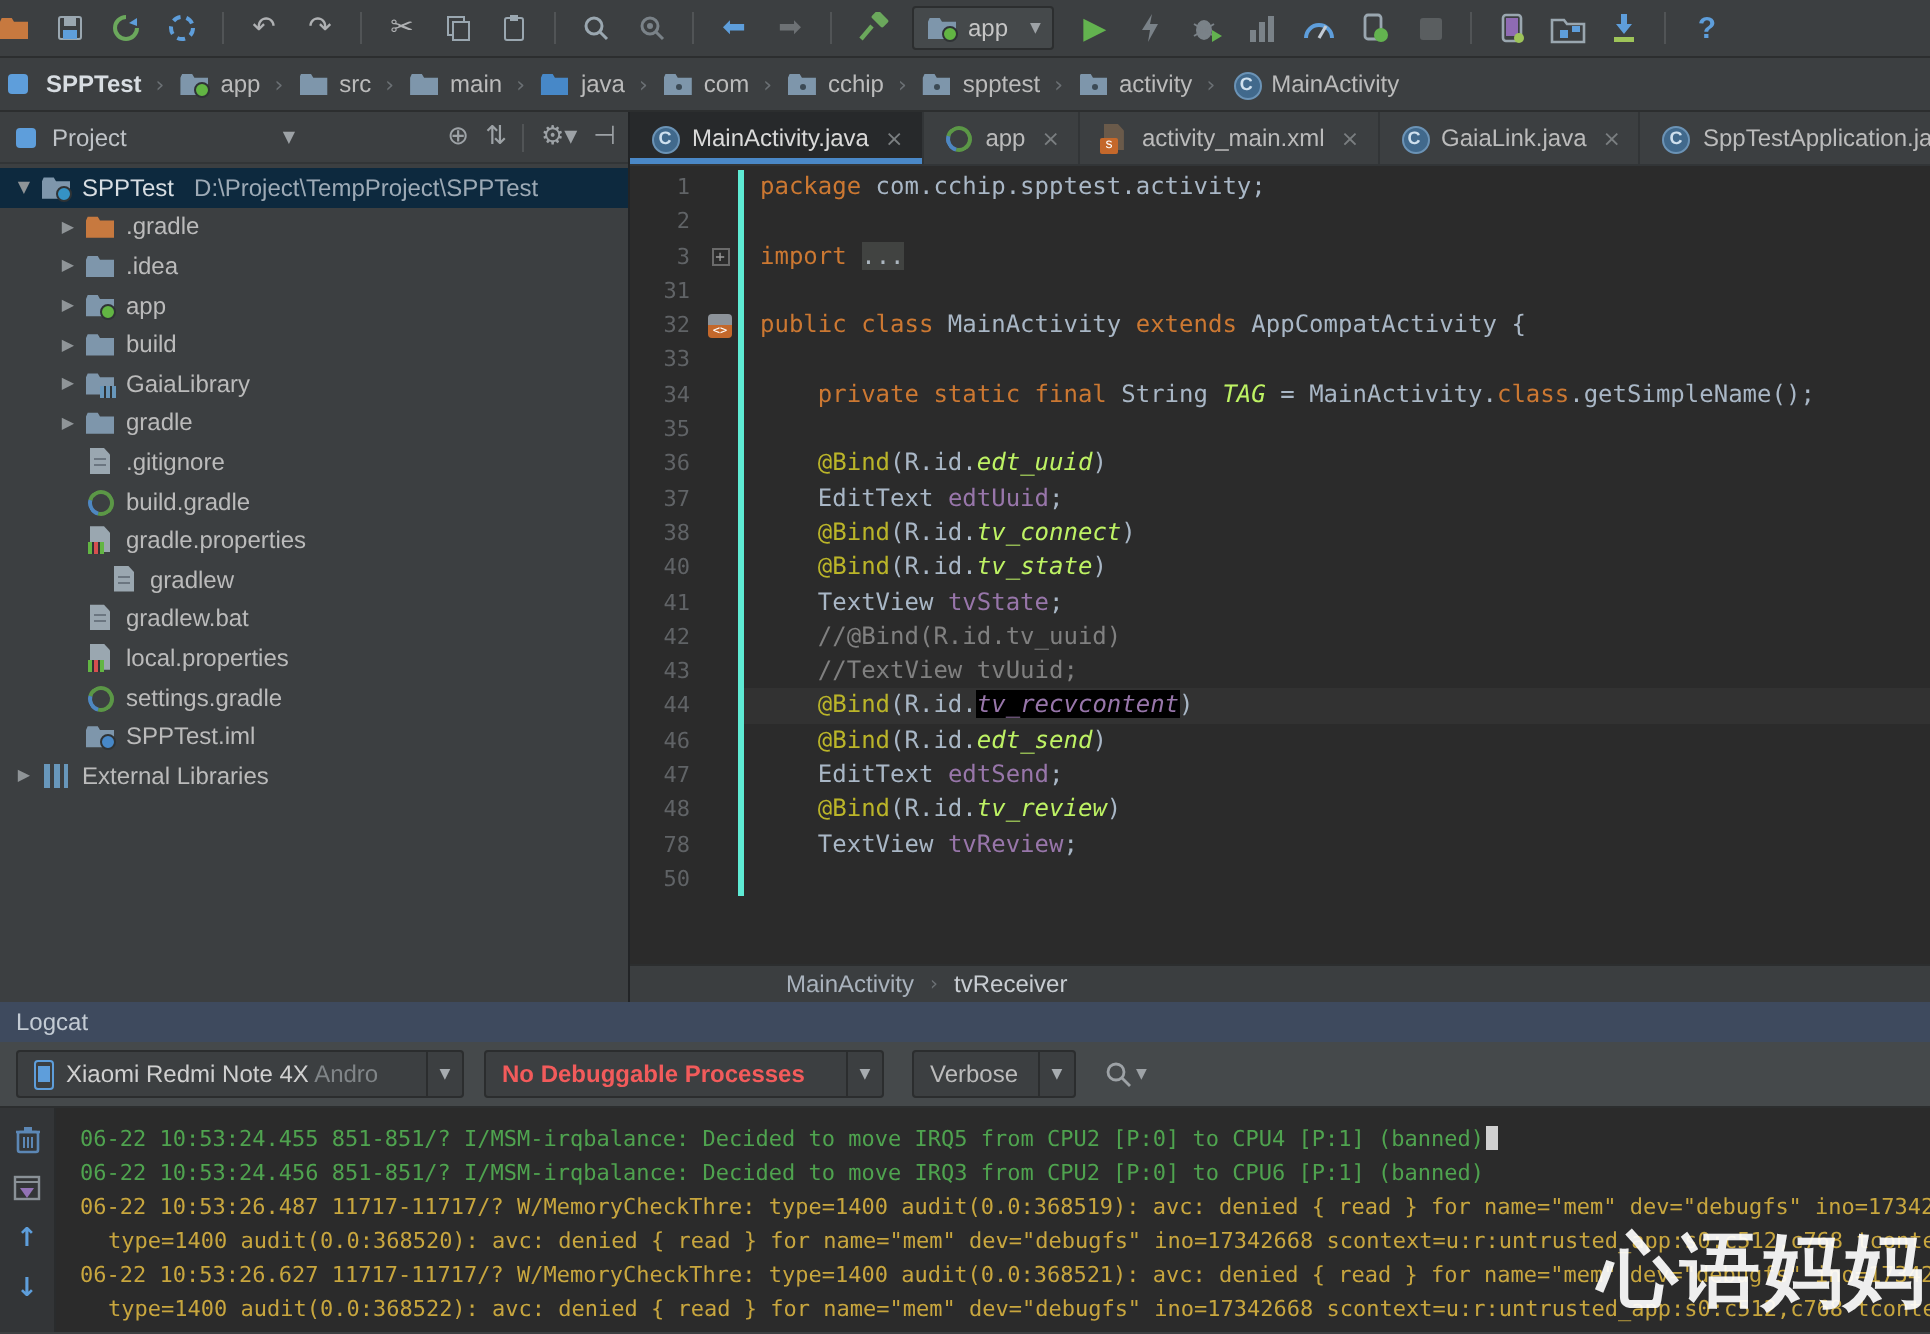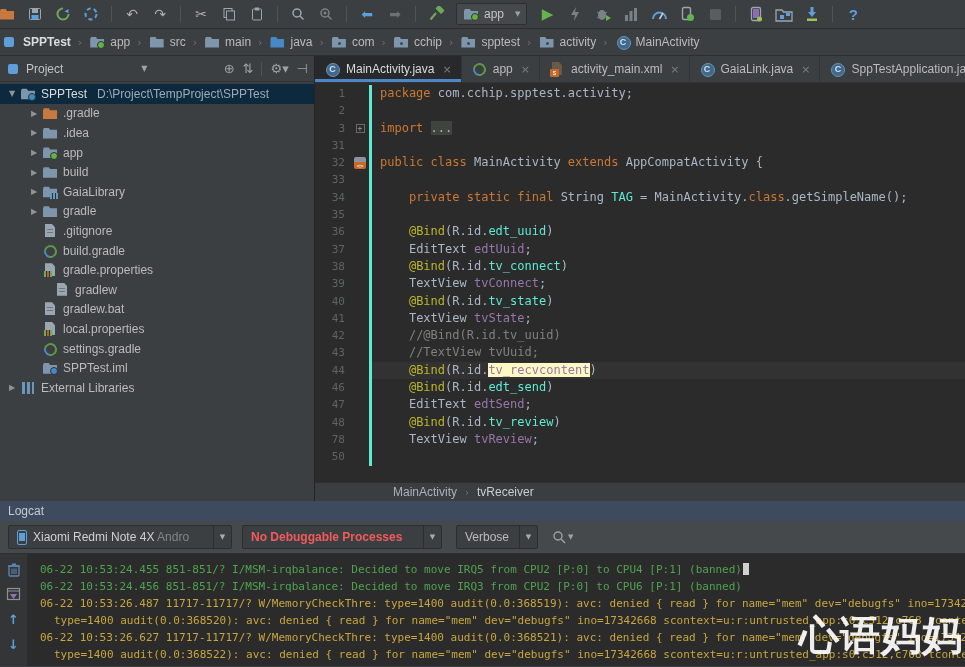--- a/index.html
+++ b/index.html
@@ -101,22 +101,22 @@
   .cl.cur .ct { background:#323232; }
   .fold-box { width:9px; height:9px; border:1px solid #6a6a6a; color:#9a9a9a; font-size:8px;
     line-height:7px; text-align:center; }
   .class-marker { width:12px; height:12px; border-radius:2px;
     background:linear-gradient(#8d939a 0 45%, #c4682b 45% 100%);
     color:#fff; font-size:6px; line-height:17px; text-align:center; overflow:hidden; }
   .c-kw { color:#cc7832; }
   .c-d  { color:#a9b7c6; }
   .c-an { color:#bbb529; }
   .c-f  { color:#9876aa; }
-  .c-sf { color:#5eead4; }
-  .c-sfh{ color:#9876aa; background:#fef9c3; }
+  .c-sf { color:#bef264; font-style:italic; }
+  .c-sfh{ color:#9876aa; font-style:italic; background:#000000; }
   .c-cmt{ color:#808080; }
   .c-folded { background:#414341; color:#abb6bf; }
   .ed-breadcrumb { height:19px; background:#3b3e40; border-top:1px solid #2c2e2f;
     display:flex; align-items:center; padding-left:78px; color:#a9b2bc; }
   .ed-breadcrumb .bc-sep { color:#6b7074; margin:0 8px; font-size:10px; }
   .ed-breadcrumb .bc-last { color:#c8cdd2; }
 
   
   .logcat-header { height:20px; background:#3e4a5e; display:flex; align-items:center;
     padding:0 8px; color:#c3cbd4; }
@@ -525,25 +525,20 @@
             <span class="ln">37</span>
             <span class="gm"></span>
             <span class="ct"><span class="c-d">    </span><span class="c-d">EditText </span><span class="c-f">edtUuid</span><span class="c-d">;</span></span>
           </div>
           <div class="cl">
             <span class="ln">38</span>
             <span class="gm"></span>
             <span class="ct"><span class="c-d">    </span><span class="c-an">@Bind</span><span class="c-d">(R.id.</span><span class="c-sf">tv_connect</span><span class="c-d">)</span></span>
           </div>
           <div class="cl">
-            <span class="ln">39</span>
-            <span class="gm"></span>
-            <span class="ct"><span class="c-d">    </span><span class="c-d">TextView </span><span class="c-f">tvConnect</span><span class="c-d">;</span></span>
-          </div>
-          <div class="cl">
             <span class="ln">40</span>
             <span class="gm"></span>
             <span class="ct"><span class="c-d">    </span><span class="c-an">@Bind</span><span class="c-d">(R.id.</span><span class="c-sf">tv_state</span><span class="c-d">)</span></span>
           </div>
           <div class="cl">
             <span class="ln">41</span>
             <span class="gm"></span>
             <span class="ct"><span class="c-d">    </span><span class="c-d">TextView </span><span class="c-f">tvState</span><span class="c-d">;</span></span>
           </div>
           <div class="cl">

